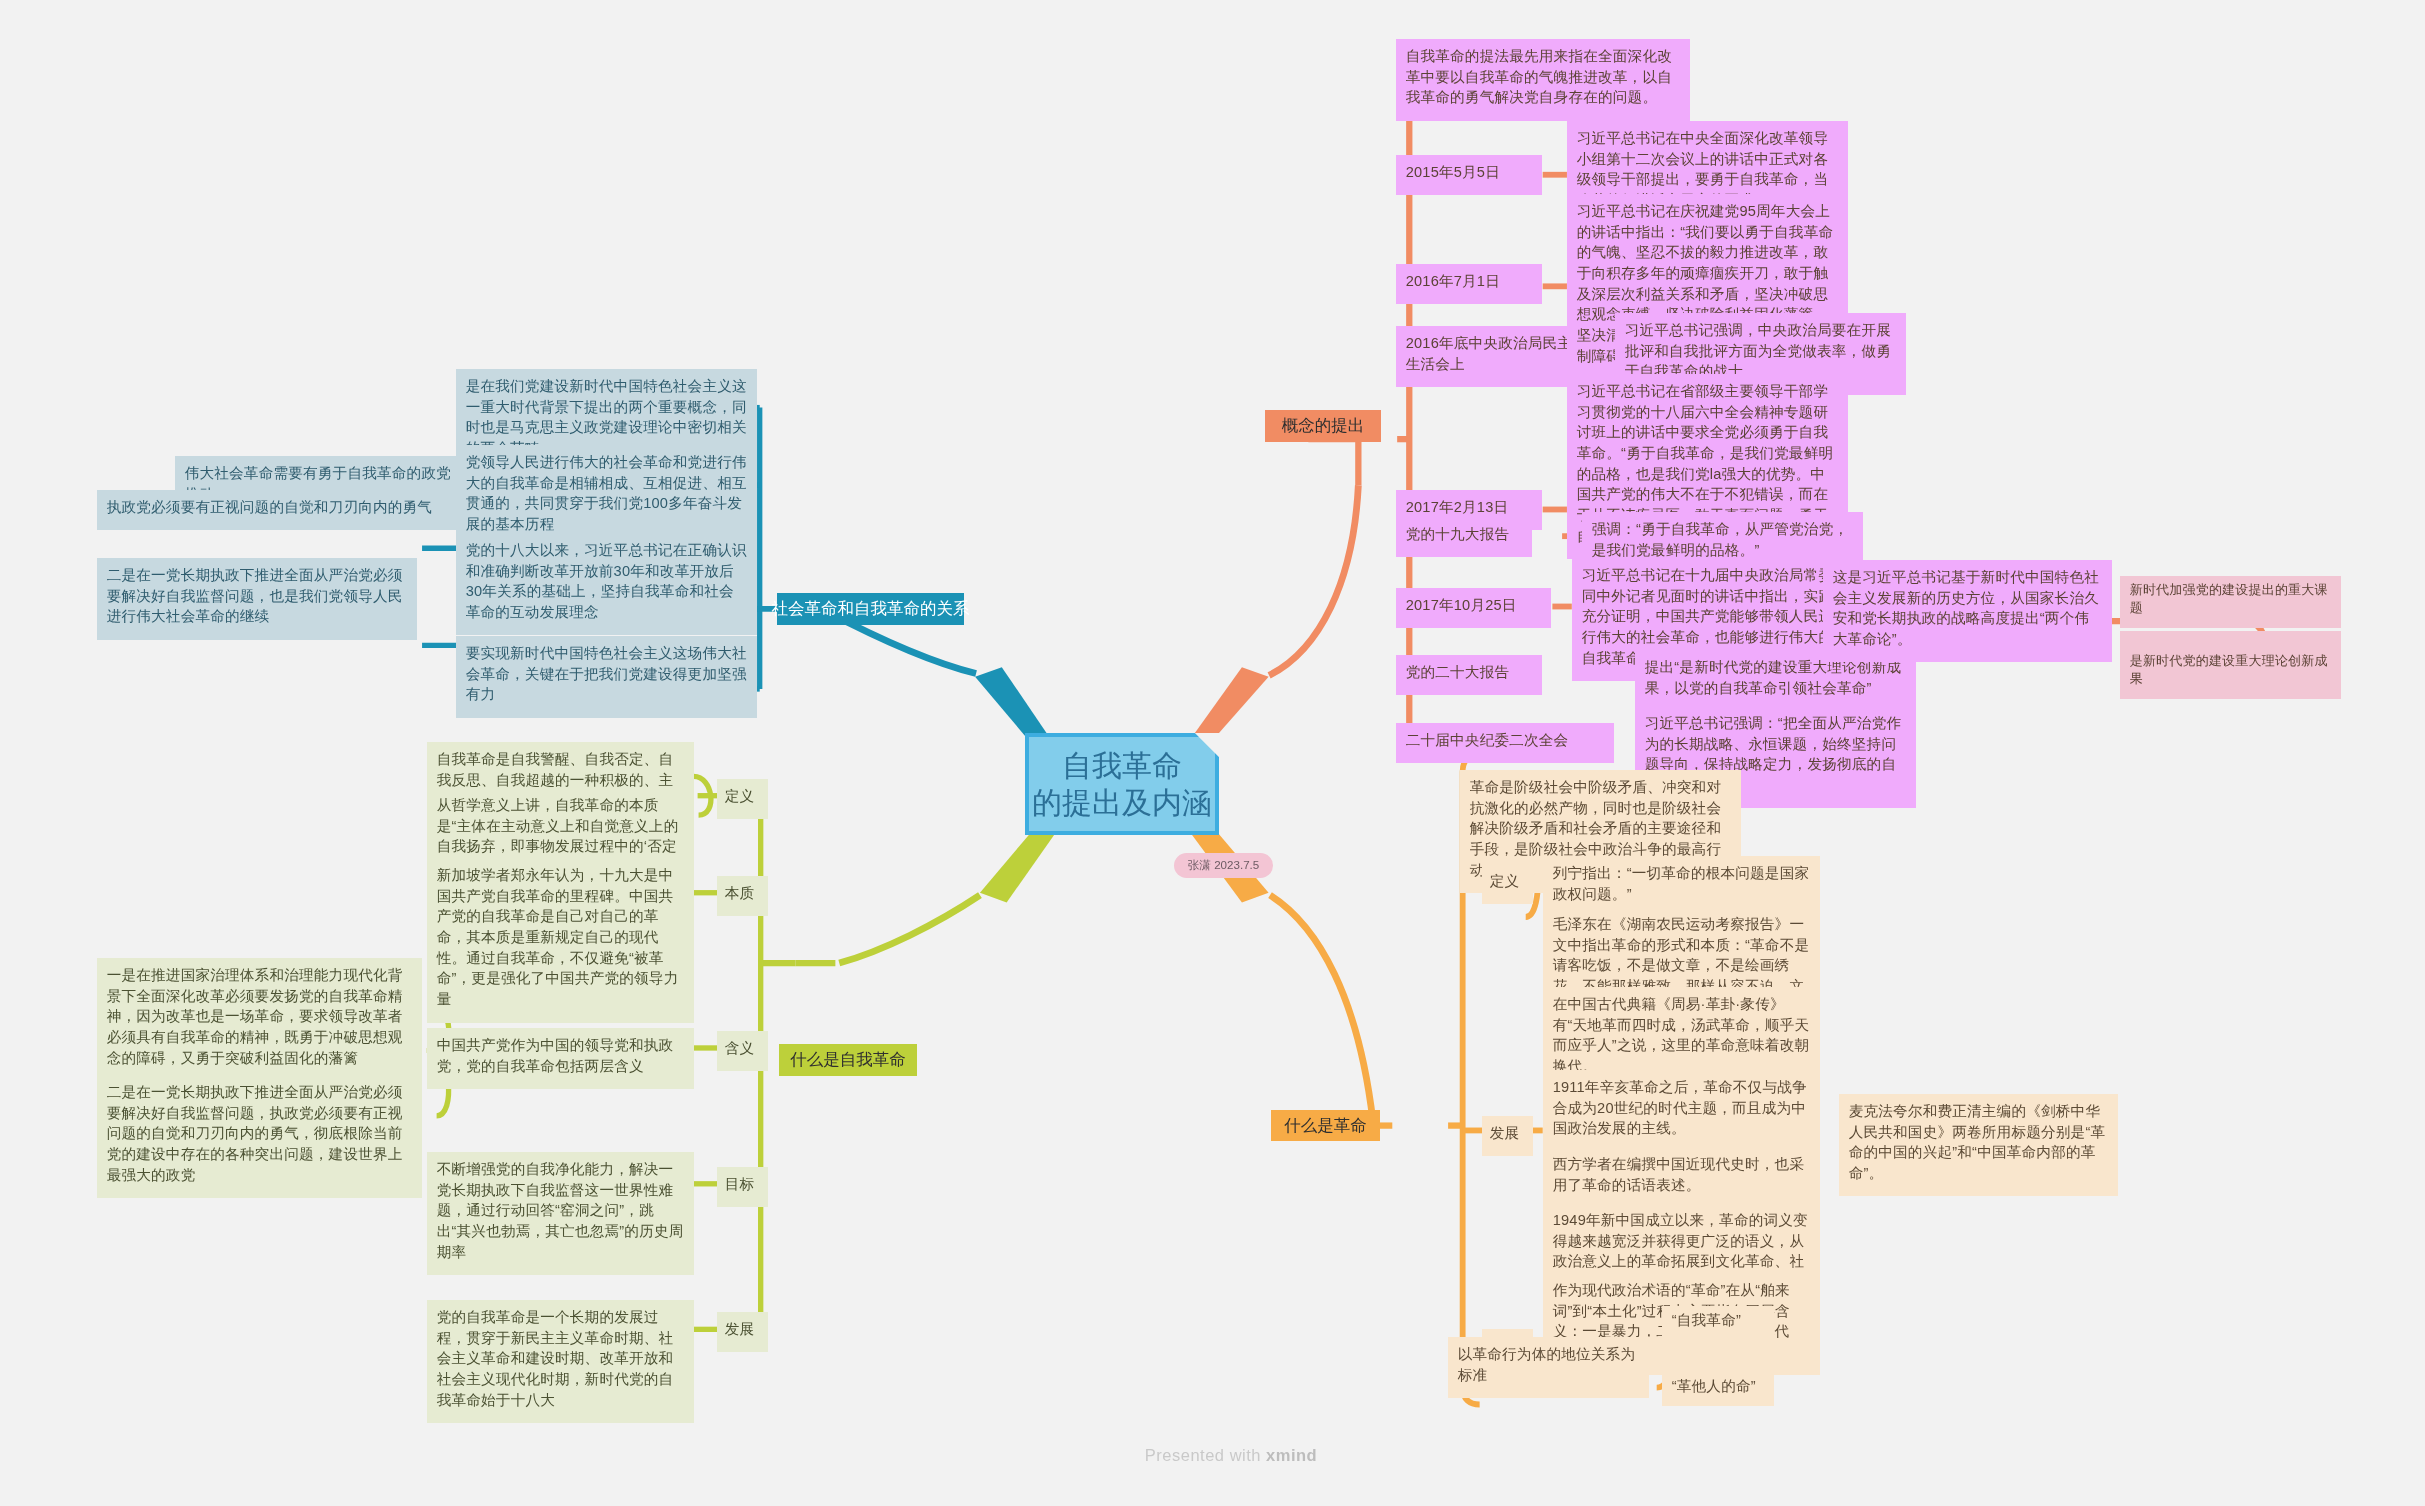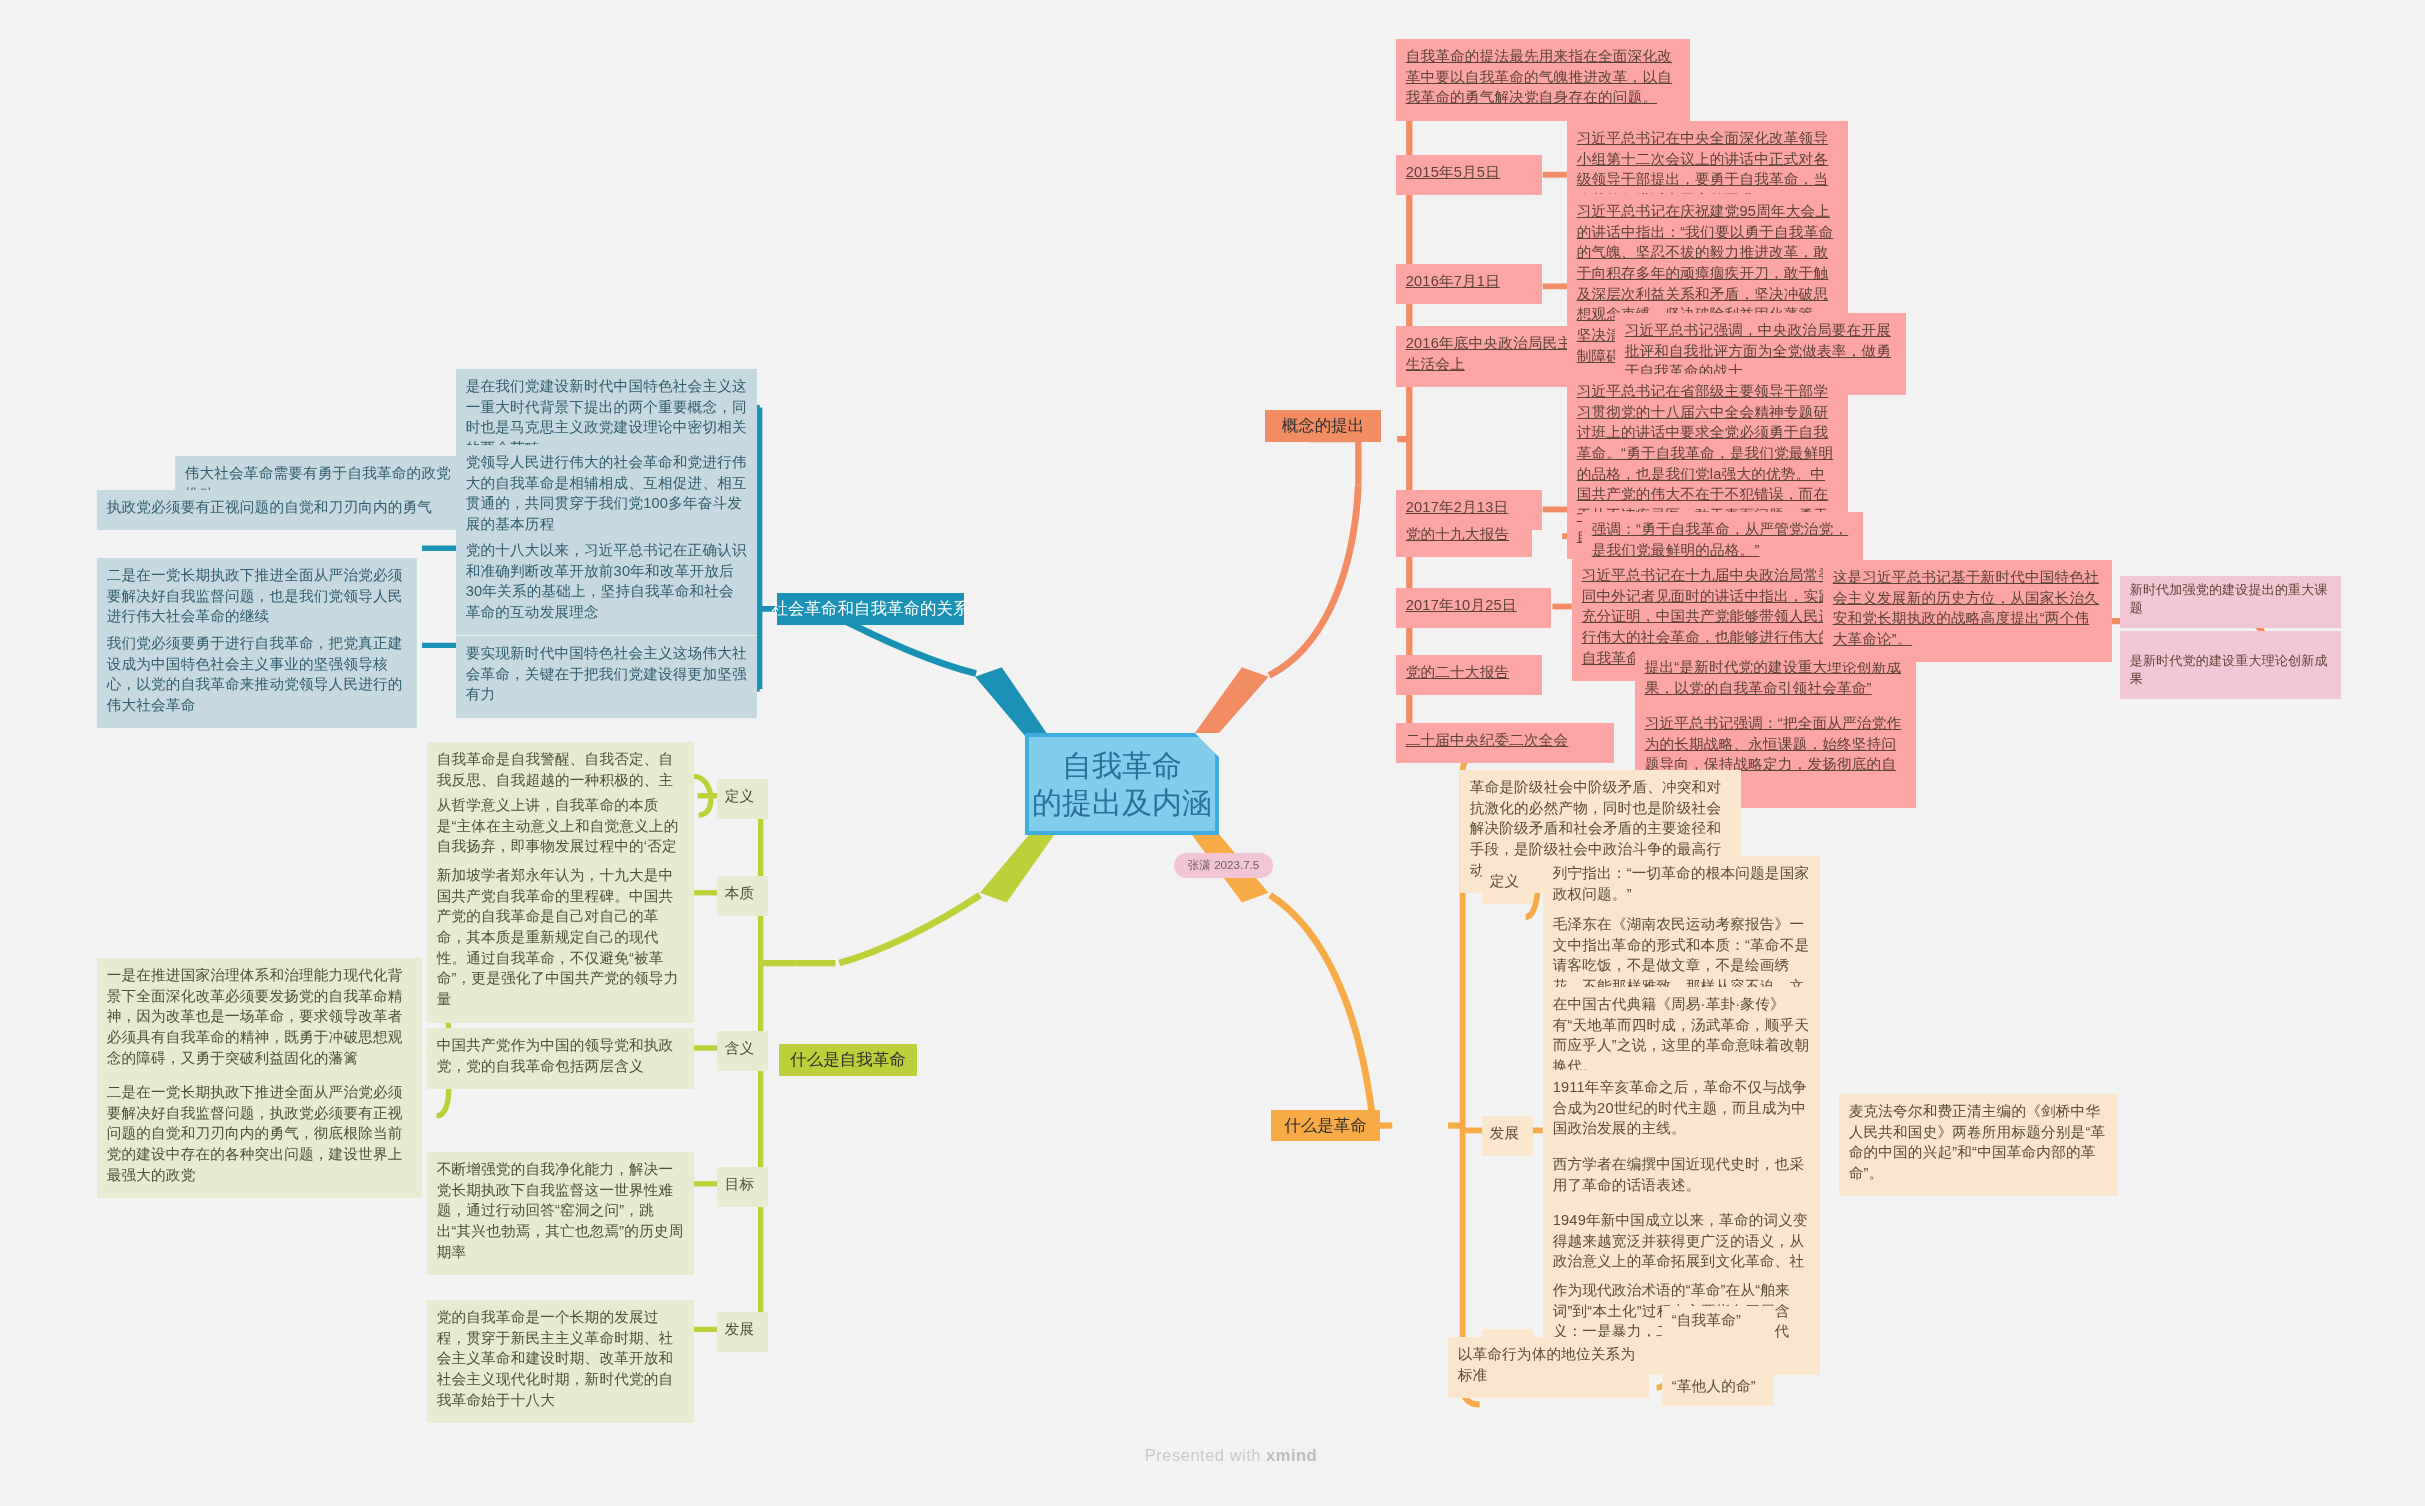--- a/index.html
+++ b/index.html
@@ -72,21 +72,21 @@
     font-size: 16.5px;
     color: #fff;
     padding: 0 10.7px;
     white-space: nowrap;
   }
   .mainlabel.dark { color:#2f2f2f; }
 
   
   .teal-node   { background:#c7d9e0; border-bottom-color:#1b92b5; color:#2f5c6e; }
   .teal-main   { background:#1b92b5; }
-  .orange-node { background:#fca5a5; border-bottom-color:#ef7a4e; color:#5b4235;text-decoration:underline; }
+  .orange-node { background:#f0abfc; border-bottom-color:#ef7a4e; color:#5b4235; }
   .orange-main { background:#f18c63; }
   .pink-node   { background:#f2c6d4; border-bottom-color:#ef7a4e; color:#5b4235; }
   .green-node  { background:#e6ebd2; border-bottom-color:#b5cc2c; color:#4b5132; }
   .green-main  { background:#bdd03a; }
   .amber-node  { background:#f9e6cd; border-bottom-color:#f5a53c; color:#5b4a35; }
   .amber-main  { background:#f7ab46; }
 
   #watermark {
     position:absolute;
     left:0; right:0; top:1446px;
@@ -216,21 +216,20 @@
 
   <div class="mainlabel orange-main dark" style="left:1265px; top:410px; width:116px; height:32px;">概念的提出</div>
 
   <div class="mainlabel green-main dark" style="left:779px; top:1044px; width:138px; height:32px;">什么是自我革命</div>
 
   <div class="mainlabel amber-main dark" style="left:1271px; top:1110px; width:109px; height:31px;">什么是革命</div>
 
   <div class="node underline teal-node" style="left:175px; top:456px; width:289px;">伟大社会革命需要有勇于自我革命的政党推动</div>
   <div class="node underline teal-node" style="left:97px; top:490px; width:366px;">执政党必须要有正视问题的自觉和刀刃向内的勇气</div>
   <div class="node underline teal-node" style="left:97px; top:558px; width:320px;">二是在一党长期执政下推进全面从严治党必须要解决好自我监督问题，也是我们党领导人民进行伟大社会革命的继续</div>
-  <div class="node underline teal-node" style="left:97px; top:626px; width:320px;">我们党必须要勇于进行自我革命，把党真正建设成为中国特色社会主义事业的坚强领导核心，以党的自我革命来推动党领导人民进行的伟大社会革命</div>
 
   <div class="node underline teal-node" style="left:456px; top:369px; width:301px;">是在我们党建设新时代中国特色社会主义这一重大时代背景下提出的两个重要概念，同时也是马克思主义政党建设理论中密切相关的两个范畴</div>
   <div class="node underline teal-node" style="left:456px; top:445px; width:301px;">党领导人民进行伟大的社会革命和党进行伟大的自我革命是相辅相成、互相促进、相互贯通的，共同贯穿于我们党100多年奋斗发展的基本历程</div>
   <div class="node underline teal-node" style="left:456px; top:533px; width:301px;">党的十八大以来，习近平总书记在正确认识和准确判断改革开放前30年和改革开放后30年关系的基础上，坚持自我革命和社会革命的互动发展理念</div>
   <div class="node underline teal-node" style="left:456px; top:636px; width:301px;">要实现新时代中国特色社会主义这场伟大社会革命，关键在于把我们党建设得更加坚强有力</div>
 
   <div class="node underline orange-node" style="left:1396px; top:39px; width:294px;">自我革命的提法最先用来指在全面深化改革中要以自我革命的气魄推进改革，以自我革命的勇气解决党自身存在的问题。</div>
 
   <div class="node underline orange-node" style="left:1396px; top:155px; width:146px;">2015年5月5日</div>
   <div class="node underline orange-node" style="left:1396px; top:264px; width:146px;">2016年7月1日</div>

